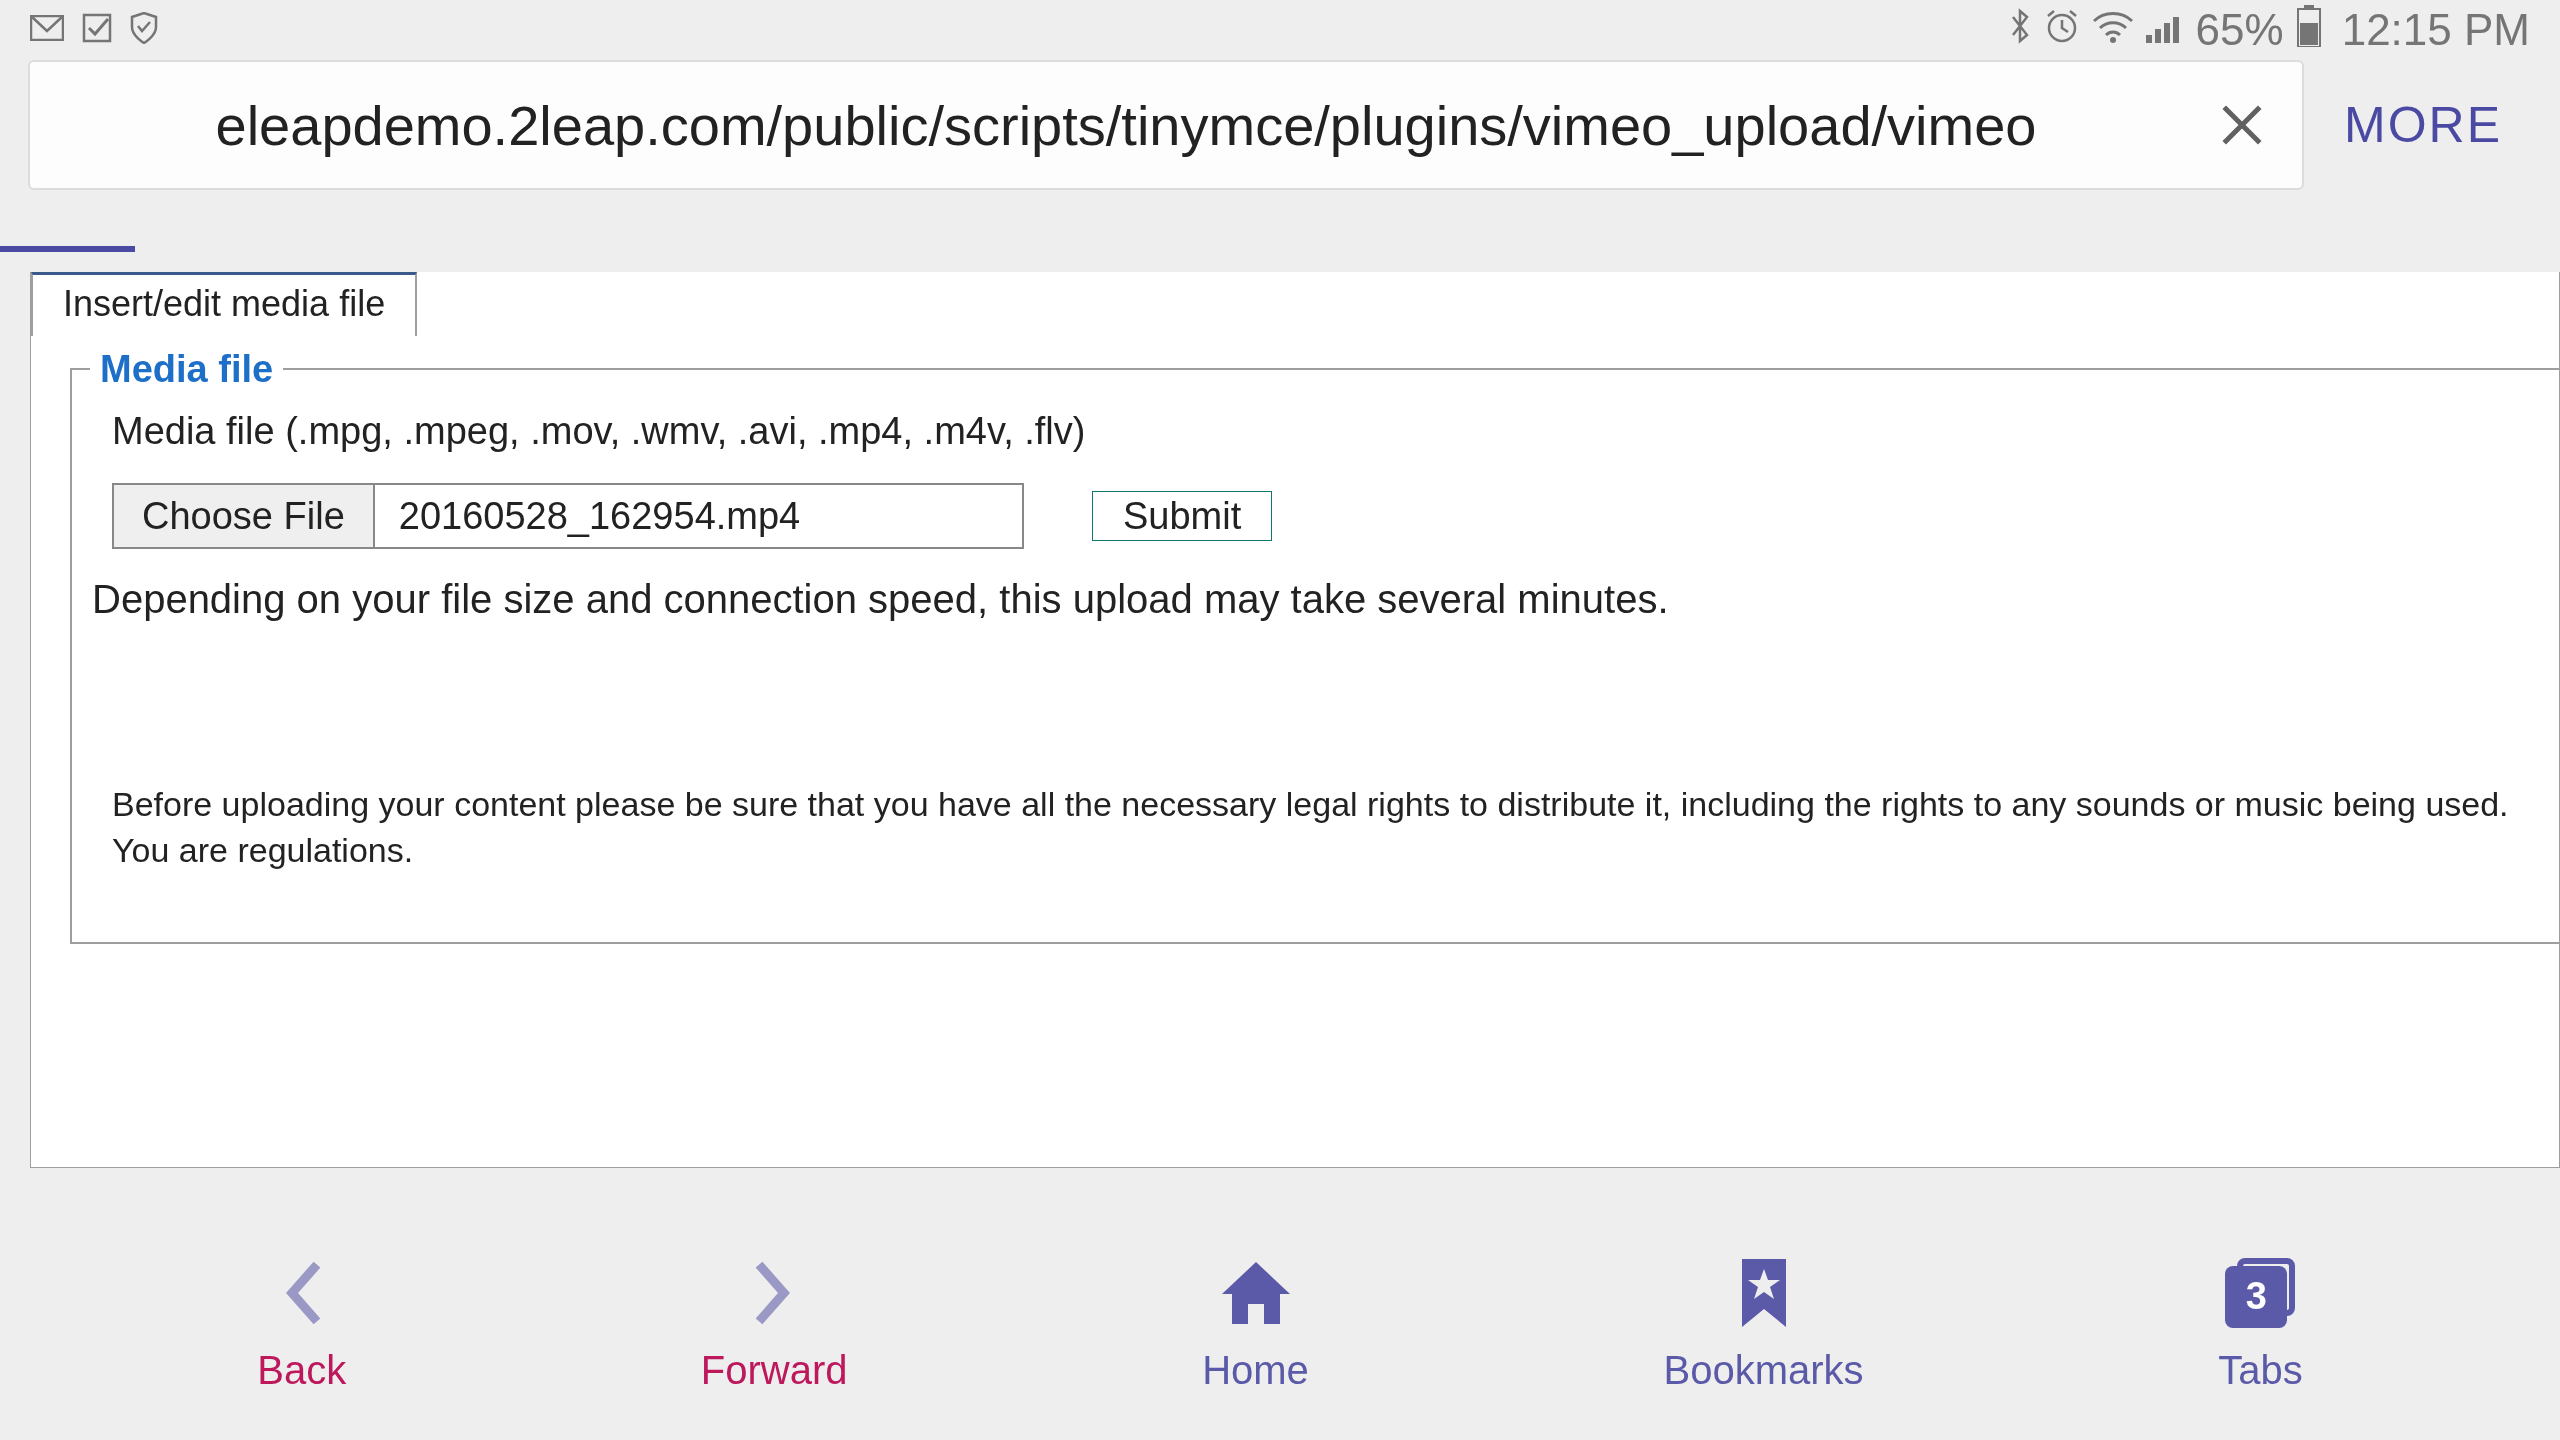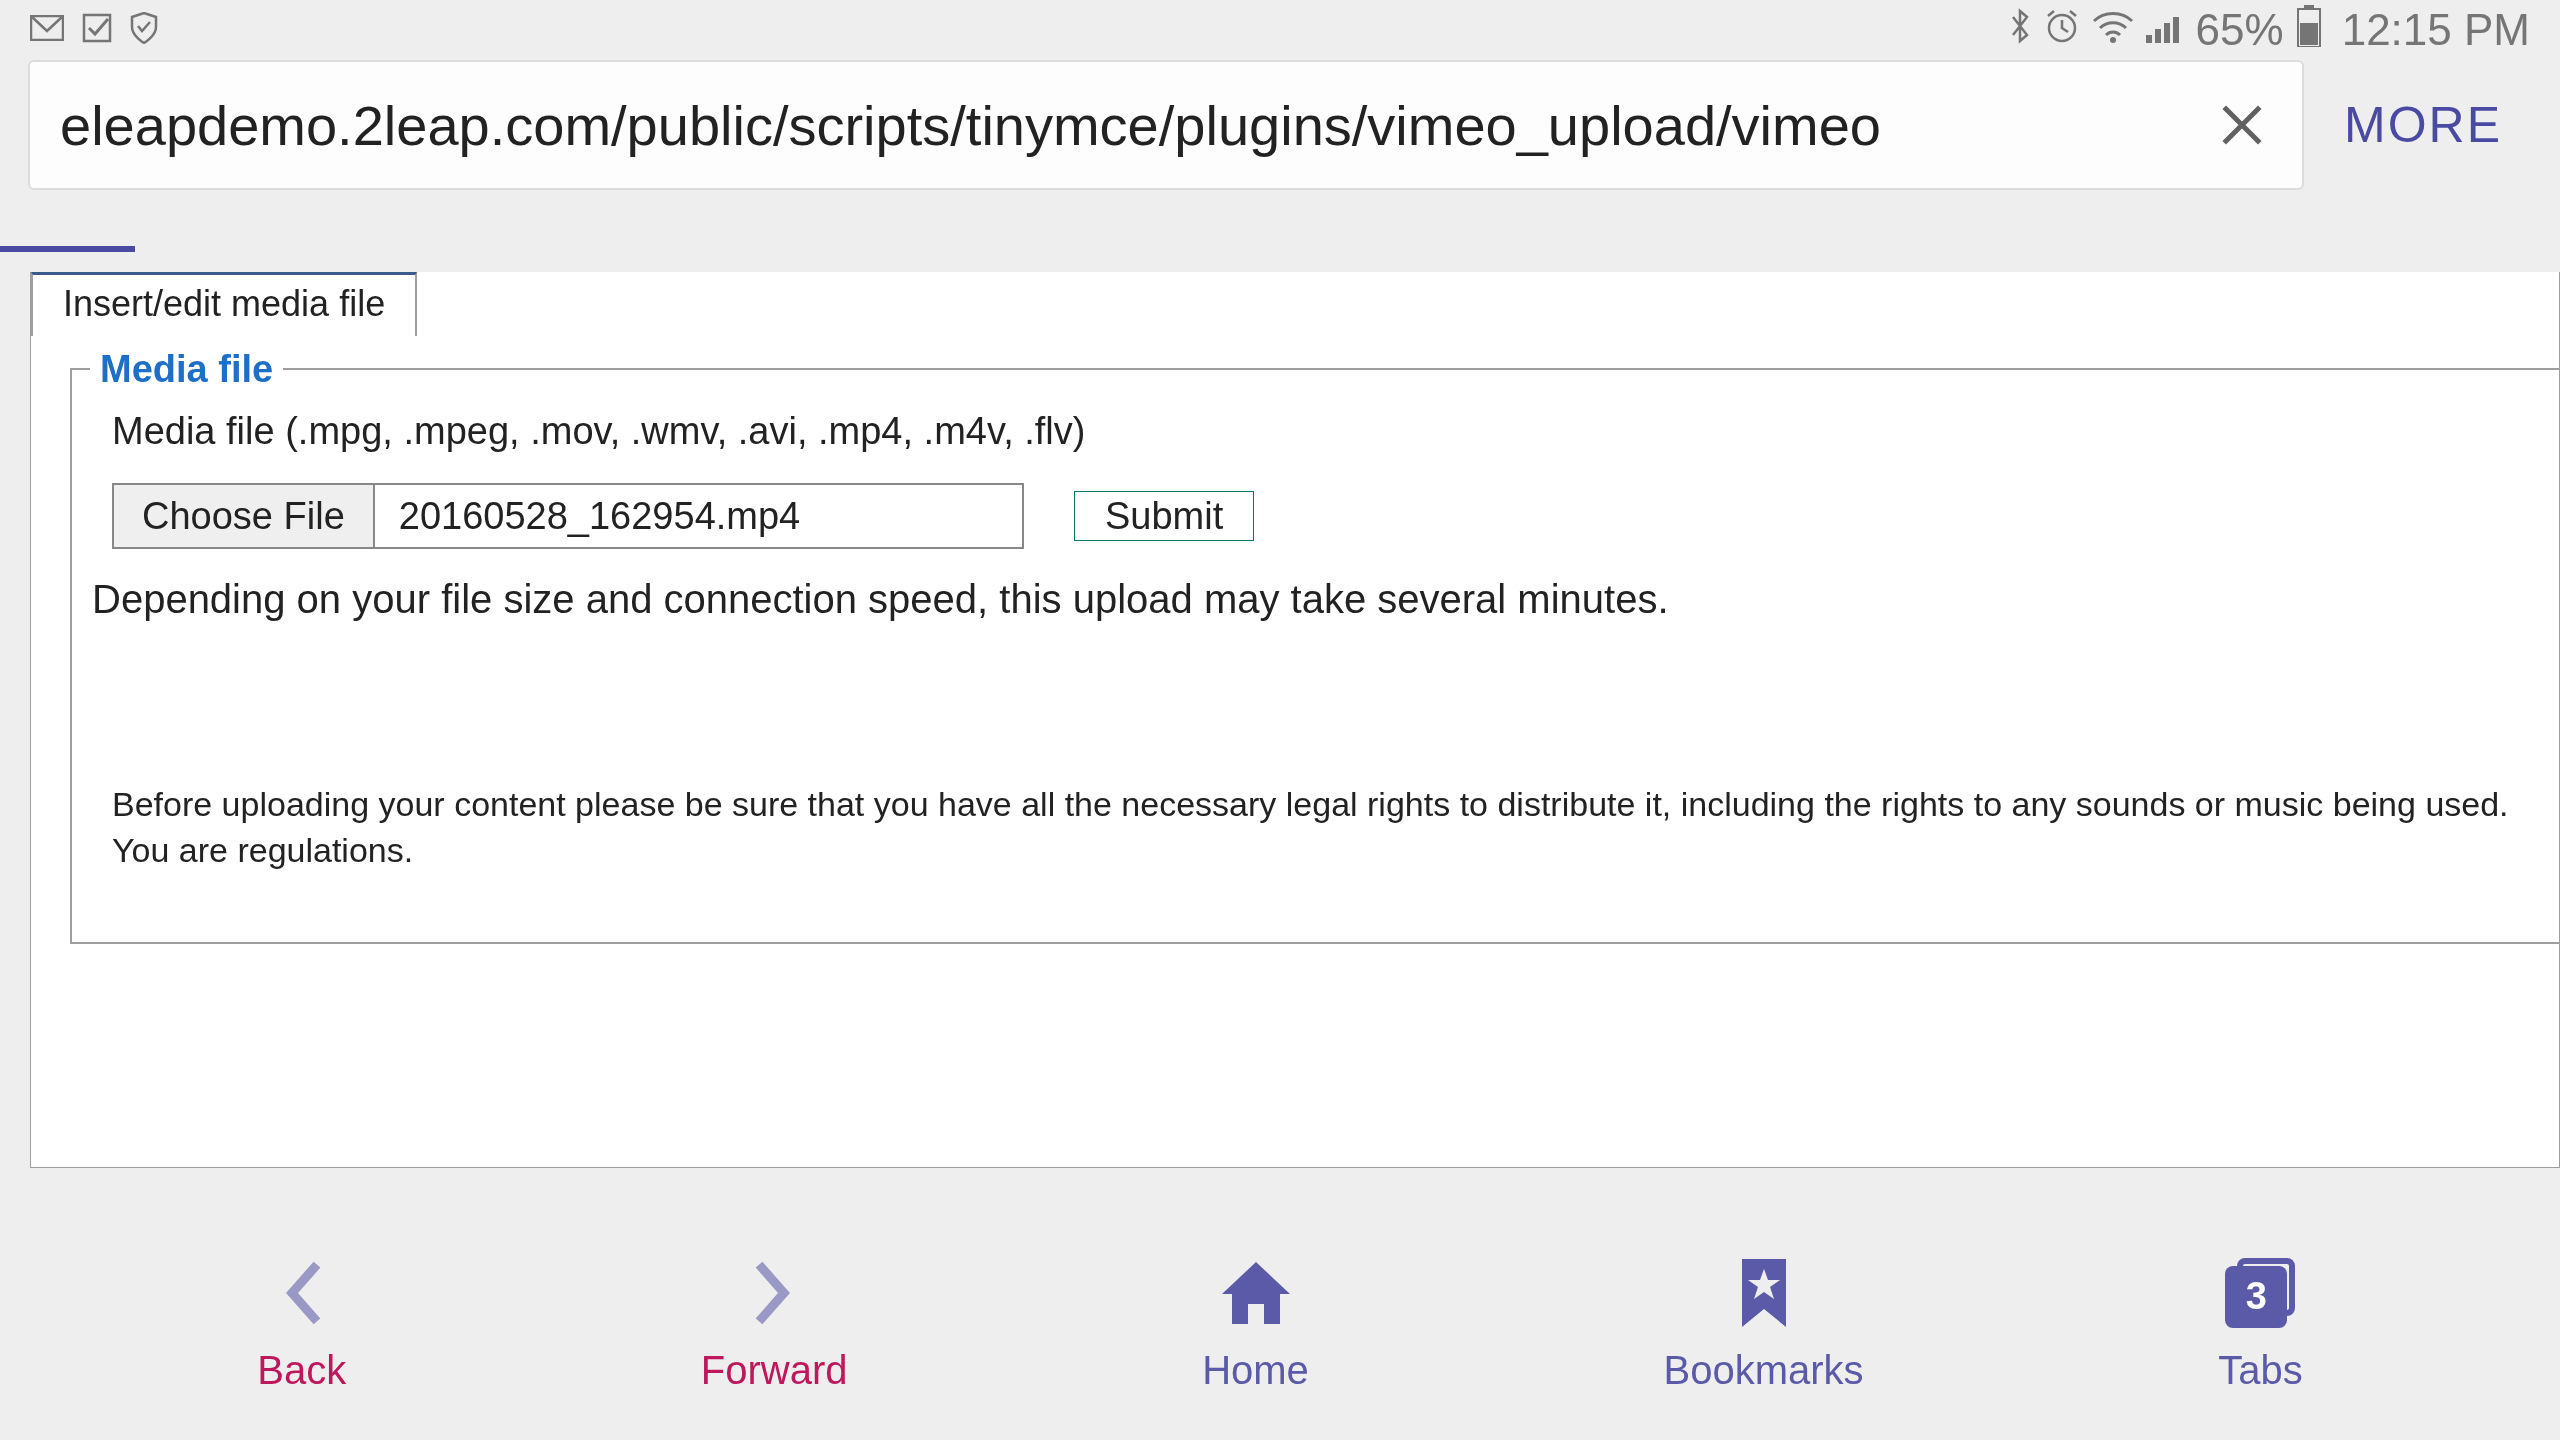--- a/index.html
+++ b/index.html
@@ -35,20 +35,21 @@
 .url-bar {
   flex: 0 0 auto;
   width: 2276px;
   height: 130px;
   background: #fdfdfd;
   border: 2px solid #dcdcdc;
   border-radius: 6px;
   display: flex;
   align-items: center;
   padding: 0 30px;
+  text-align: center;
 }
 .url-text {
   flex: 1;
   font-size: 56px;
   color: #222;
   white-space: nowrap;
   overflow: hidden;
 }
 .clear-x {
   width: 60px;
@@ -127,21 +128,21 @@
 .field-content {
   padding: 40px 0 0 40px;
   font-size: 38px;
   color: #222;
 }
 .file-types { margin-bottom: 30px; }
 
 .file-row {
   display: flex;
   align-items: center;
-  gap: 50px;
+  gap: 68px;
   margin-bottom: 28px;
   text-align: right;
 }
 .file-input-box {
   display: flex;
   align-items: center;
   border: 2px solid #888;
   height: 66px;
   width: 912px;
 }

